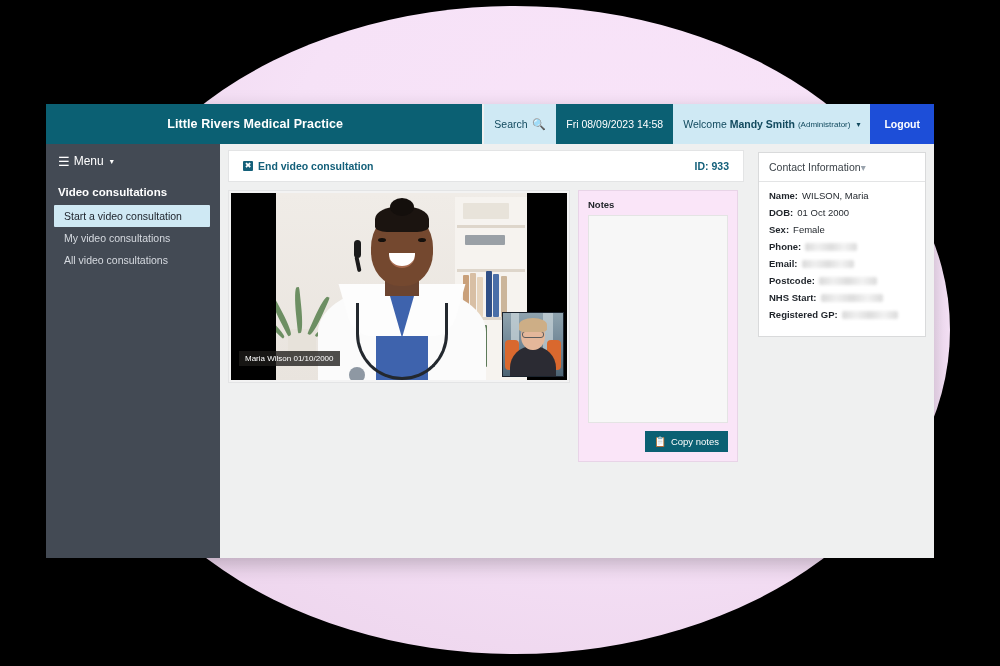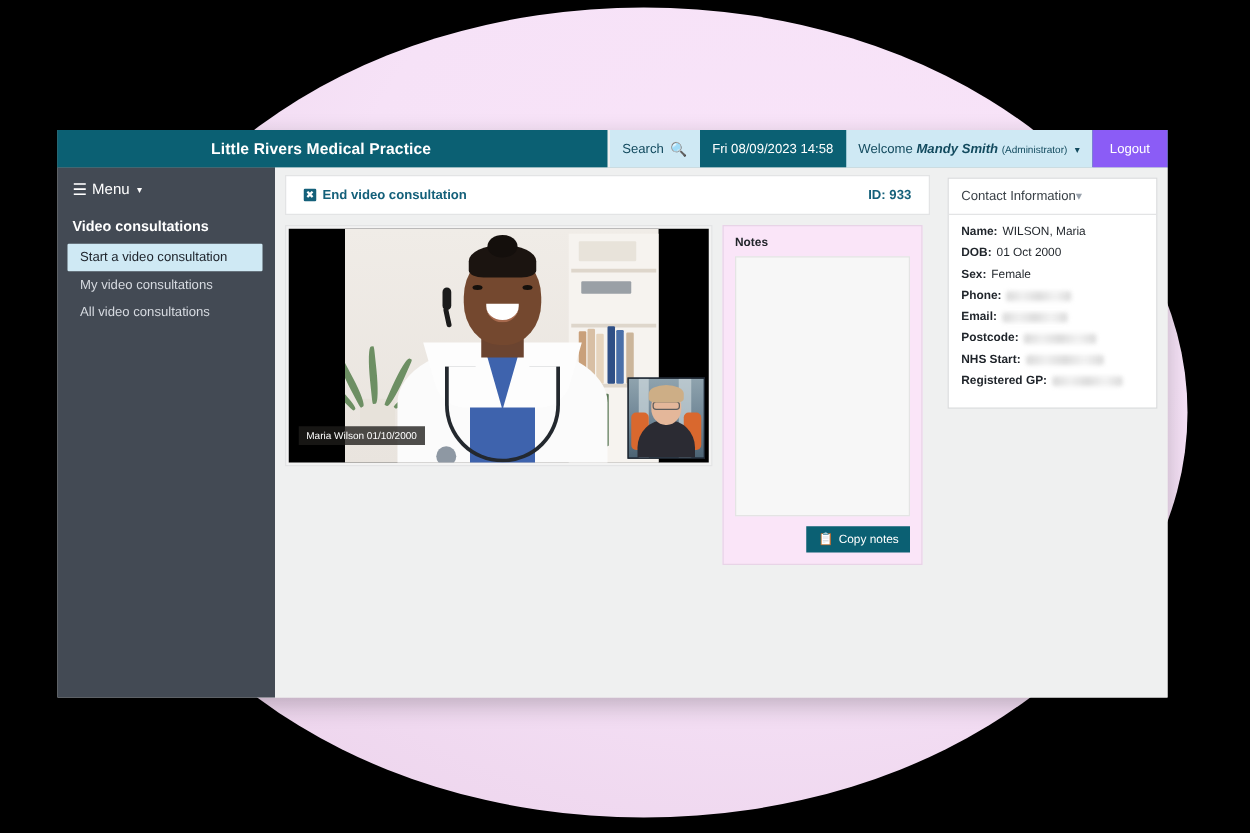--- a/index.html
+++ b/index.html
@@ -16,38 +16,38 @@
     z-index:0;
   }
   
   #window{
     position:absolute;left:46px;top:104px;width:888px;height:454px;
     background:#eff0f0;z-index:2;
     box-shadow:0 6px 18px rgba(0,0,0,.22);
     display:flex;flex-direction:column;
   }
   
-  .topbar{height:30px;display:flex;align-items:stretch;background:#0b6073;flex:0 0 auto;}
+  .topbar{height:40px;display:flex;align-items:stretch;background:#0b6073;flex:0 0 auto;}
   .brand{
     flex:1 1 auto;background:#0b6073;color:#ffffff;display:flex;align-items:center;
     justify-content:center;font-size:12.5px;font-weight:700;letter-spacing:.1px;
     padding-right:18px;
   }
   .tb-btn{
     display:flex;align-items:center;justify-content:center;
     font-size:10.5px;padding:0 10px;white-space:nowrap;
   }
   .tb-light{background:#cfe9f4;color:#124a5e;}
   .tb-dark{background:#0b6073;color:#ffffff;}
   .tb-sep{width:2px;background:#eff0f0;}
   .tb-btn .mag{margin-left:5px;font-size:11px;display:inline-block;}
-  .tb-welcome b{font-weight:700;font-style:italic;}
+  .tb-welcome b{font-weight:700;}
   .tb-welcome .role{font-size:8px;}
   .tb-welcome .caret{margin-left:6px;font-size:8px;}
-  .tb-logout{background:#8b5cf6;color:#fff;font-size:10.5px;padding:0 14px;}
+  .tb-logout{background:#1d4ed8;color:#fff;font-size:10.5px;padding:0 14px;font-weight:bold;}
   
   .shell{flex:1 1 auto;display:flex;min-height:0;}
   
   .sidebar{
     width:174px;flex:0 0 174px;background:#434a54;color:#d9dde2;
     display:flex;flex-direction:column;
   }
   .menu-toggle{
     display:flex;align-items:center;gap:4px;color:#ffffff;font-size:12px;
     padding:10px 12px 9px 12px;font-weight:400;

